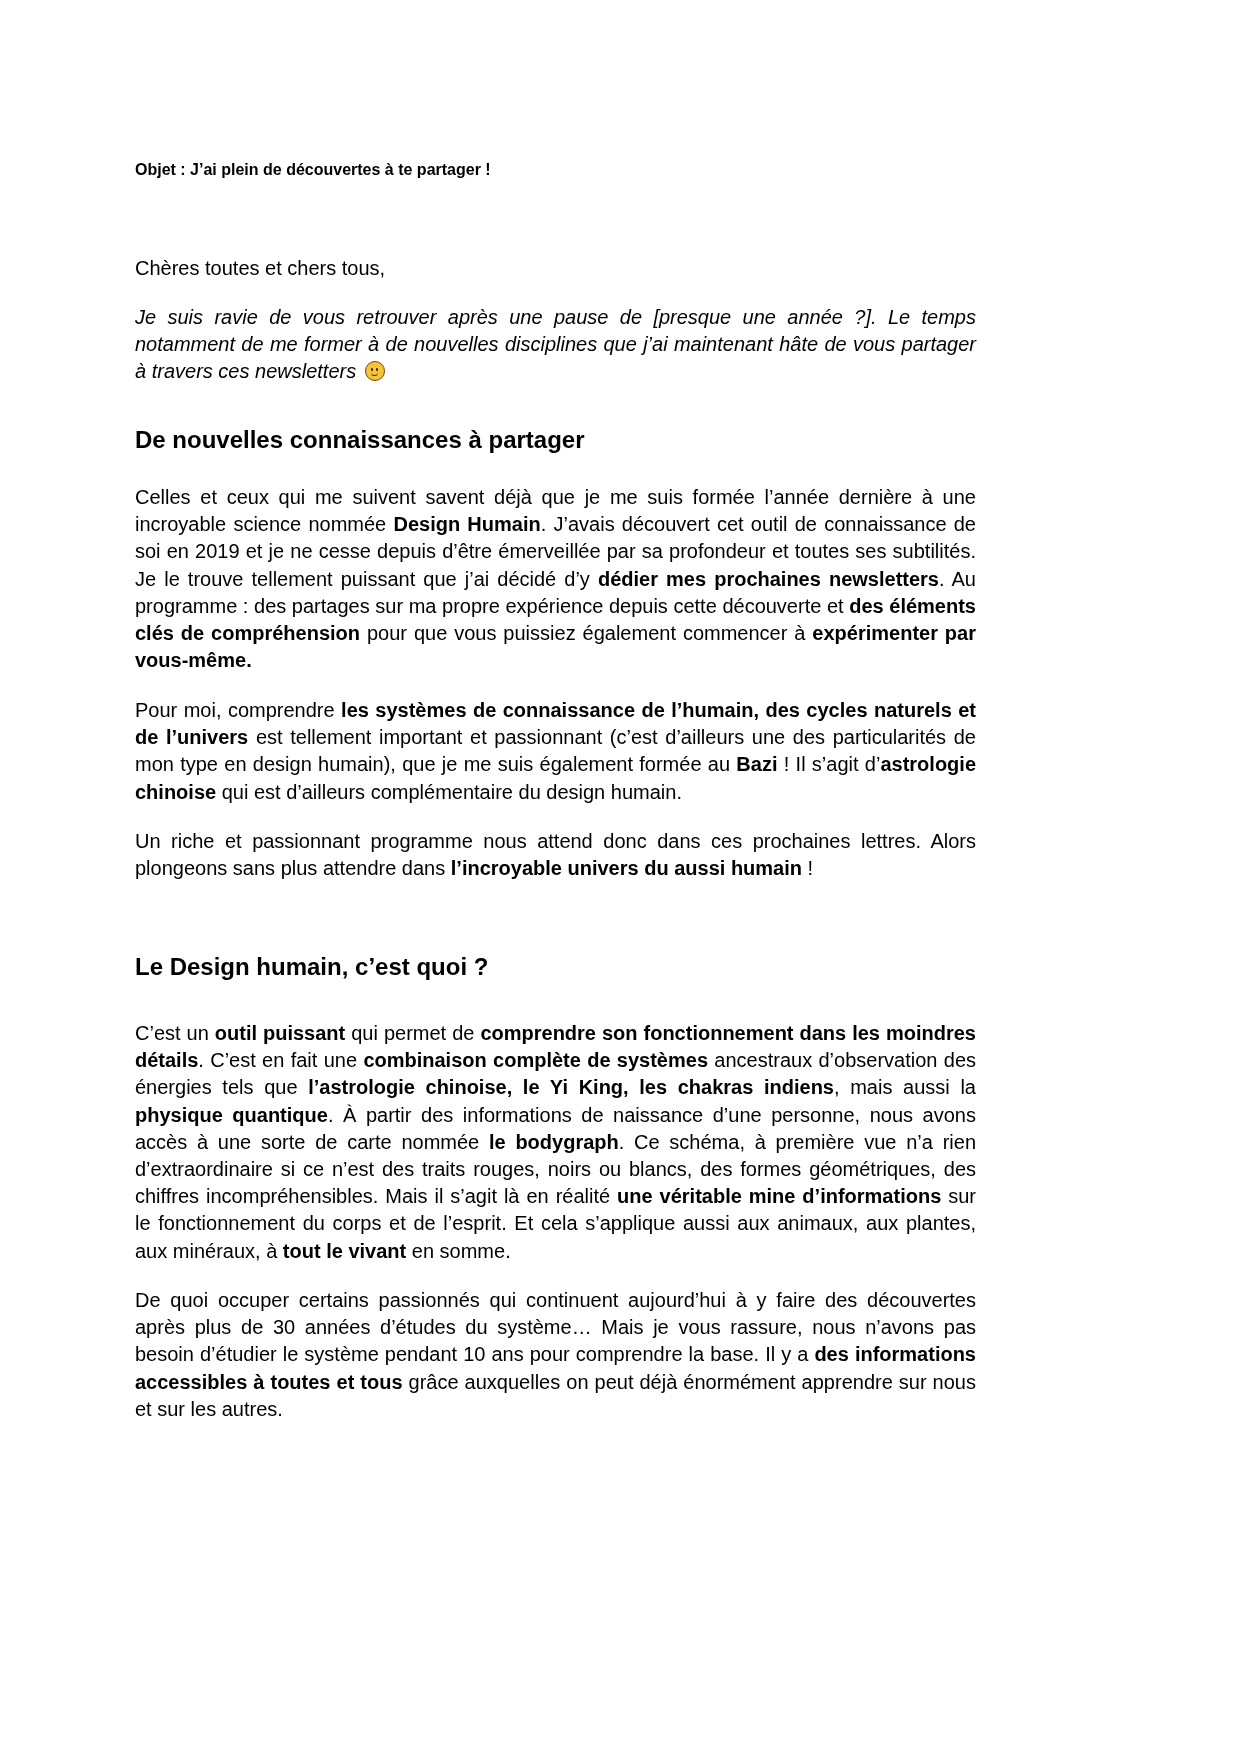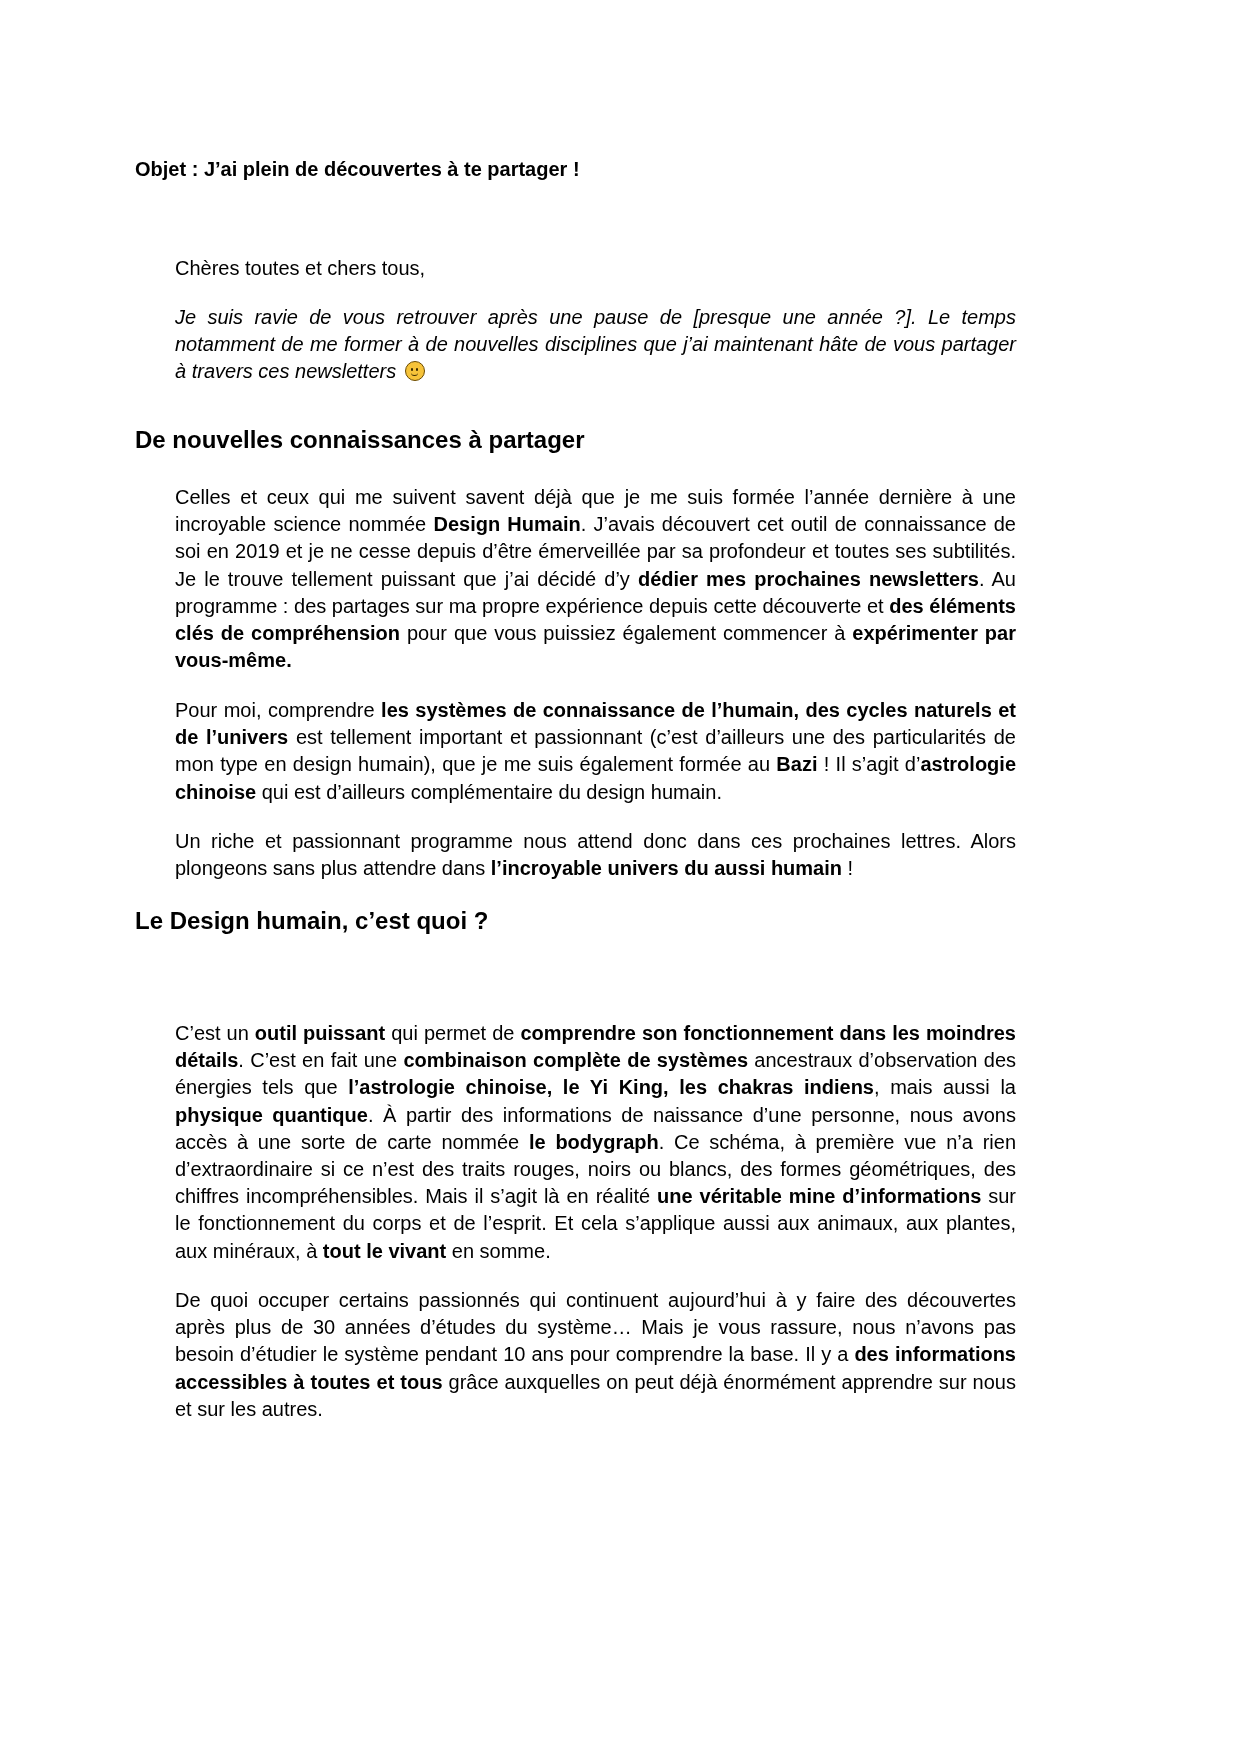--- a/index.html
+++ b/index.html
@@ -1,24 +1,24 @@
 <!DOCTYPE html>
 <html><head>
   <meta charset="utf-8">
   <style>
     html, body { margin: 0; padding: 0; background: #ffffff; }
     body {
       width: 1241px; height: 1755px; position: relative; overflow: hidden;
       font-family: "Liberation Sans", sans-serif; color: #000000;
     }
     .page { position: absolute; left: 135px; top: 0; width: 841px; }
-    .subject { position: absolute; top: 156px; left: 0; font-size: 20px; font-weight: bold; line-height: 27px; white-space: nowrap; }
+    .subject { position: absolute; top: 156px; left: 0; font-size: 16px; font-weight: bold; line-height: 27px; white-space: nowrap; }
     .para {
       position: absolute; left: 0; width: 841px;
-      font-size: 20px; line-height: 27.2px; text-align: justify; margin-left: 40px;
+      font-size: 20px; line-height: 27.2px; text-align: justify;
     }
     .para b { font-weight: bold; }
     .h1 { position: absolute; left: 0; font-size: 24px; font-weight: bold; line-height: 42px; white-space: nowrap; }
     .emoji {
       display: inline-block; width: 20px; height: 20px; border-radius: 50%;
       background: #f6c33a; border: 1.5px solid #6b4a00; box-sizing: border-box;
       vertical-align: -3px; position: relative; margin-left: 3px;
     }
     .emoji::before, .emoji::after {
       content: ""; position: absolute; top: 6px; width: 2px; height: 3px; background: #3b2a00; border-radius: 1px;
@@ -41,17 +41,17 @@
   <div class="para" style="top:304px;font-style:italic;">
     <span><span>Je suis ravie de vous retrouver après une pause de [presque une année ?]. Le temps notamment de me former à de nouvelles disciplines que j’ai maintenant hâte de vous partager à travers ces newsletters </span></span><span class="emoji"><span class="mouth"></span></span>
   </div>
 
   <div class="h1" style="top:419px;">De nouvelles connaissances à partager</div>
 
   <div class="para" style="top:484px;"><span>Celles et ceux qui me suivent savent déjà que je me suis formée l’année dernière à une incroyable science nommée </span><b>Design Humain</b><span>. J’avais découvert cet outil de connaissance de soi en 2019 et je ne cesse depuis d’être émerveillée par sa profondeur et toutes ses subtilités. Je le trouve tellement puissant que j’ai décidé d’y </span><b>dédier mes prochaines newsletters</b><span>. Au programme : des partages sur ma propre expérience depuis cette découverte et </span><b>des éléments clés de compréhension</b><span> pour que vous puissiez également commencer à </span><b>expérimenter par vous-même.</b></div>
   <div class="para" style="top:697px;"><span>Pour moi, comprendre </span><b>les systèmes de connaissance de l’humain, des cycles naturels et de l’univers</b><span> est tellement important et passionnant (c’est d’ailleurs une des particularités de mon type en design humain), que je me suis également formée au </span><b>Bazi</b><span> ! Il s’agit d’</span><b>astrologie chinoise</b><span> qui est d’ailleurs complémentaire du design humain.</span></div>
   <div class="para" style="top:828px;"><span>Un riche et passionnant programme nous attend donc dans ces prochaines lettres. Alors plongeons sans plus attendre dans </span><b>l’incroyable univers du aussi humain</b><span> !</span></div>
 
-  <div class="h1" style="top:900px;">Le Design humain, c’est quoi ?</div>
+  <div class="h1" style="top:946px;">Le Design humain, c’est quoi ?</div>
 
   <div class="para" style="top:1020px;"><span>C’est un </span><b>outil puissant</b><span> qui permet de </span><b>comprendre son fonctionnement dans les moindres détails</b><span>. C’est en fait une </span><b>combinaison complète de systèmes</b><span> ancestraux d’observation des énergies tels que </span><b>l’astrologie chinoise, le Yi King, les chakras indiens</b><span>, mais aussi la </span><b>physique quantique</b><span>. À partir des informations de naissance d’une personne, nous avons accès à une sorte de carte nommée </span><b>le bodygraph</b><span>. Ce schéma, à première vue n’a rien d’extraordinaire si ce n’est des traits rouges, noirs ou blancs, des formes géométriques, des chiffres incompréhensibles.  Mais il s’agit là en réalité </span><b>une véritable mine d’informations</b><span> sur le fonctionnement du corps et de l’esprit. Et cela s’applique aussi aux animaux, aux plantes, aux minéraux, à </span><b>tout le vivant</b><span> en somme.</span></div>
   <div class="para" style="top:1287px;"><span>De quoi occuper certains passionnés qui continuent aujourd’hui à y faire des découvertes après plus de 30 années d’études du système… Mais je vous rassure, nous n’avons pas besoin d’étudier le système pendant 10 ans pour comprendre la base. Il y a </span><b>des informations accessibles à toutes et tous</b><span> grâce auxquelles on peut déjà énormément apprendre sur nous et sur les autres.</span></div>
 </div>
 
 </body></html>

